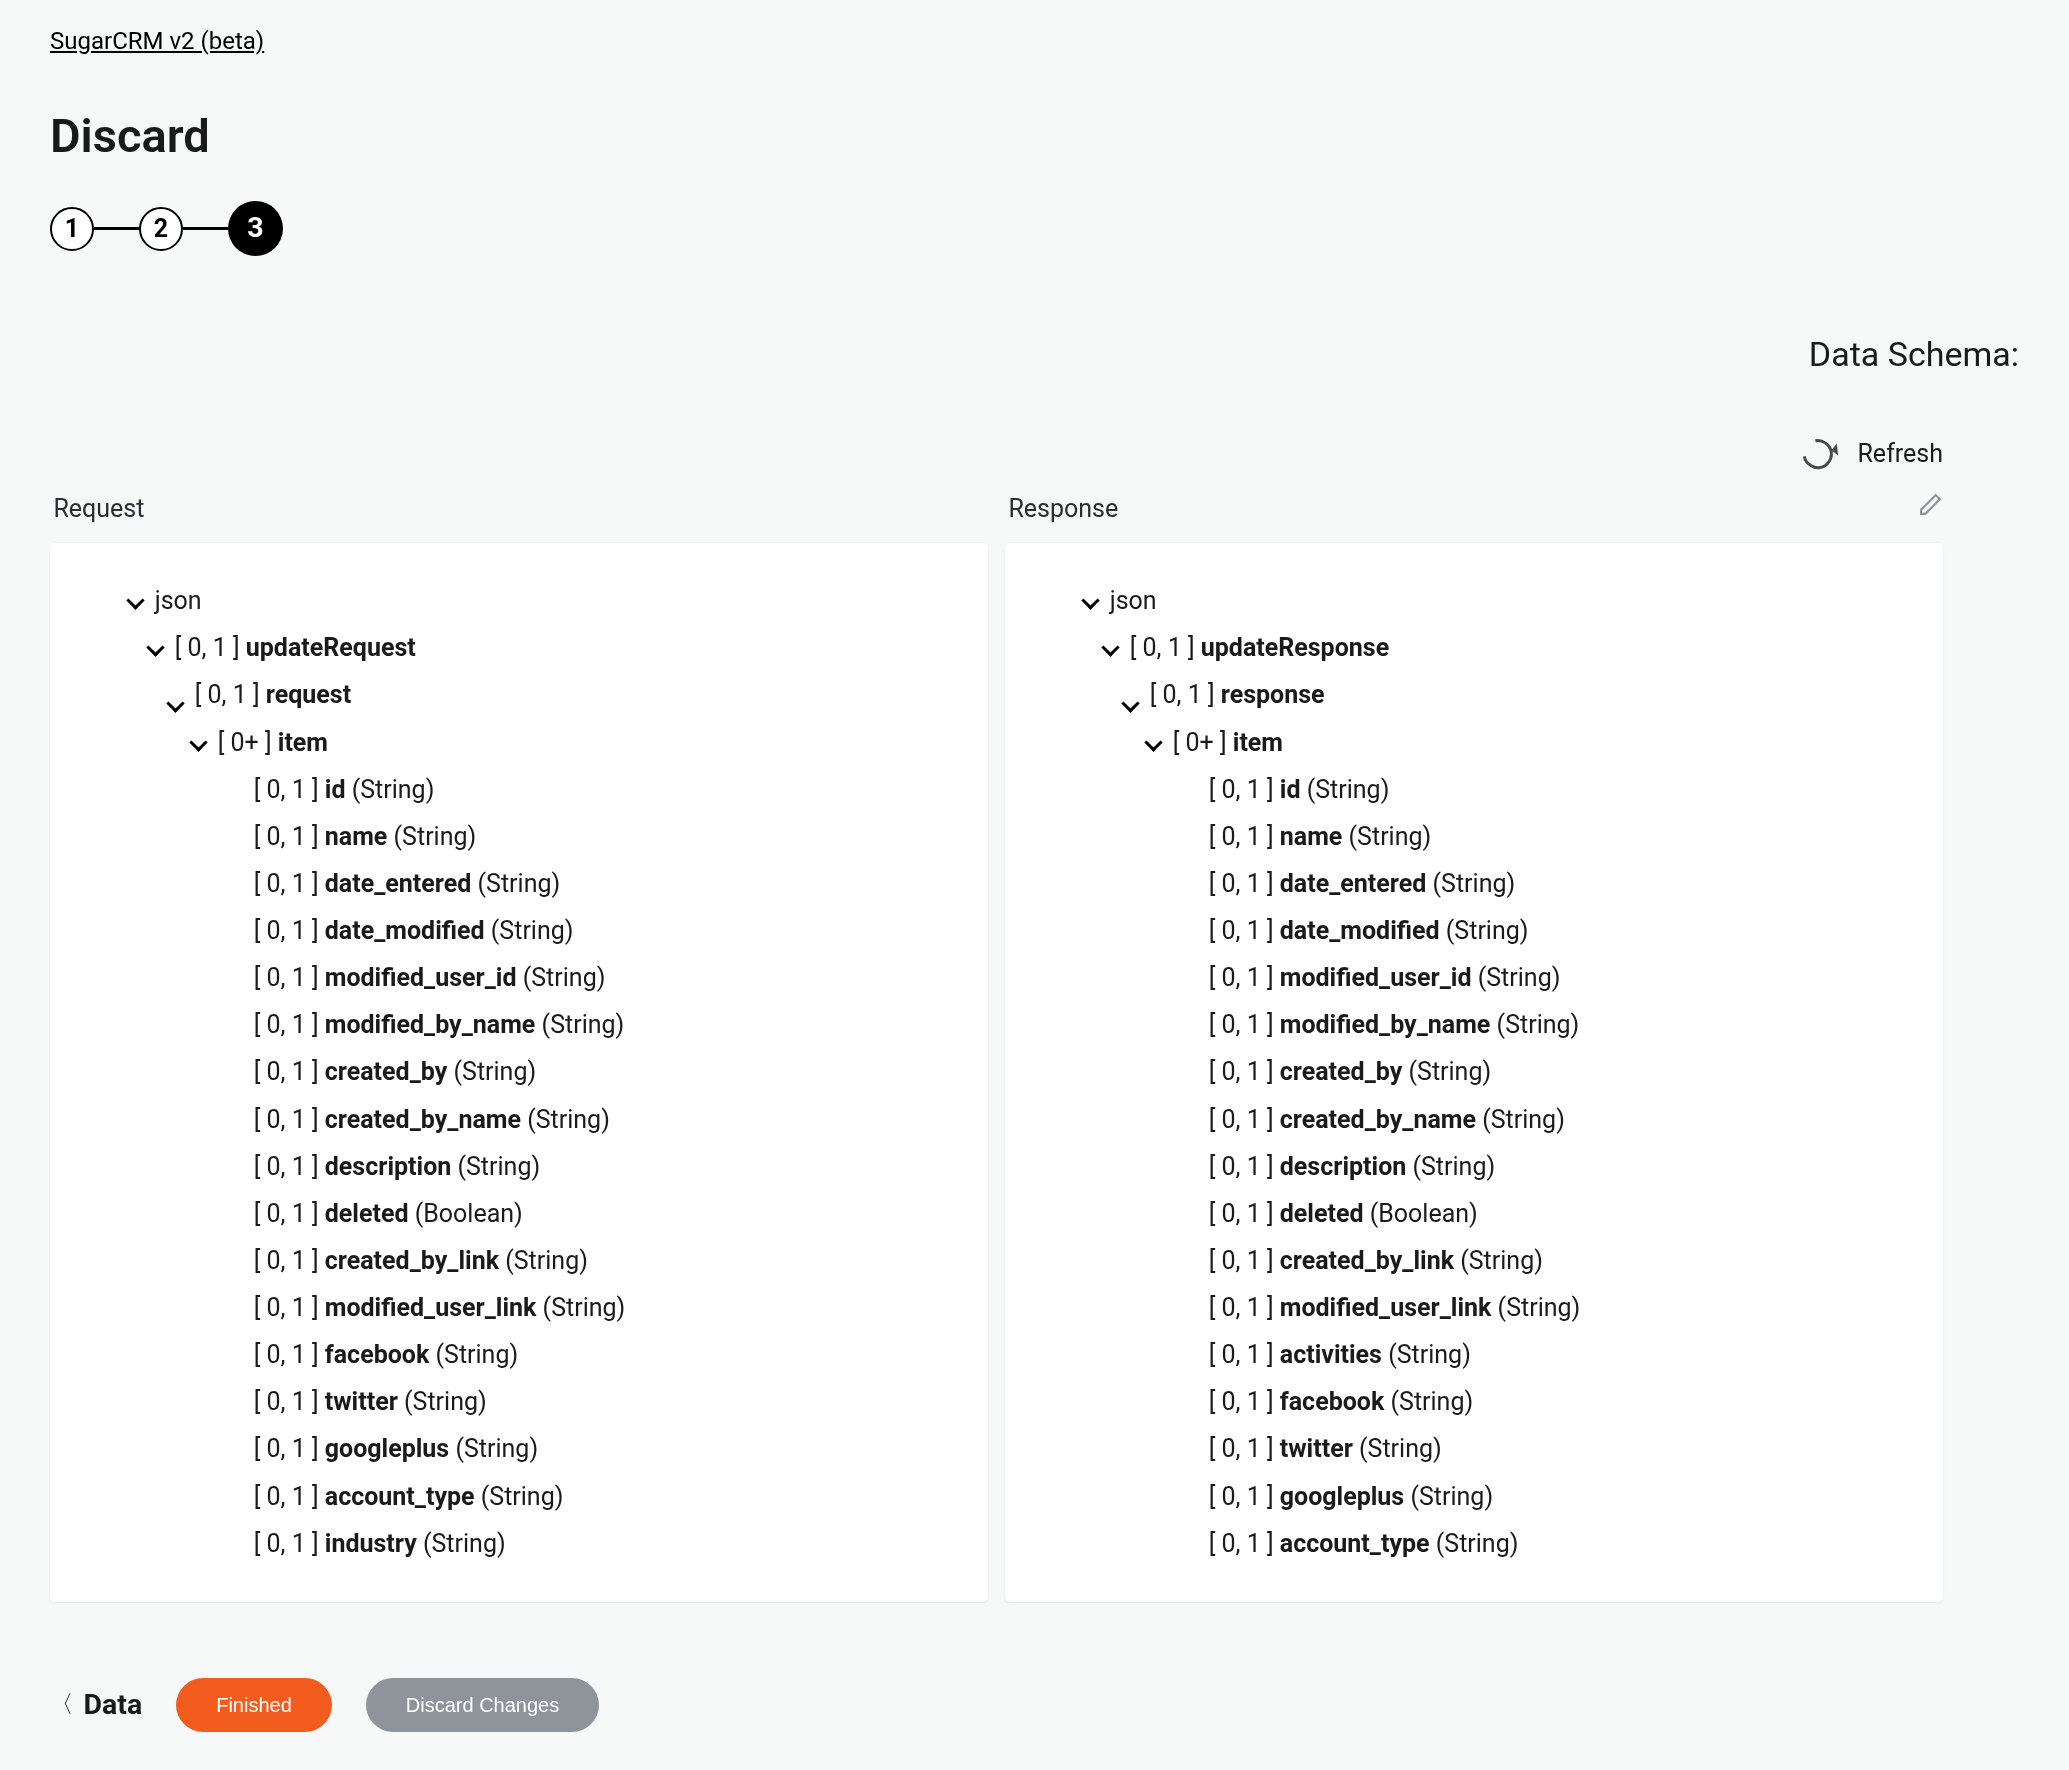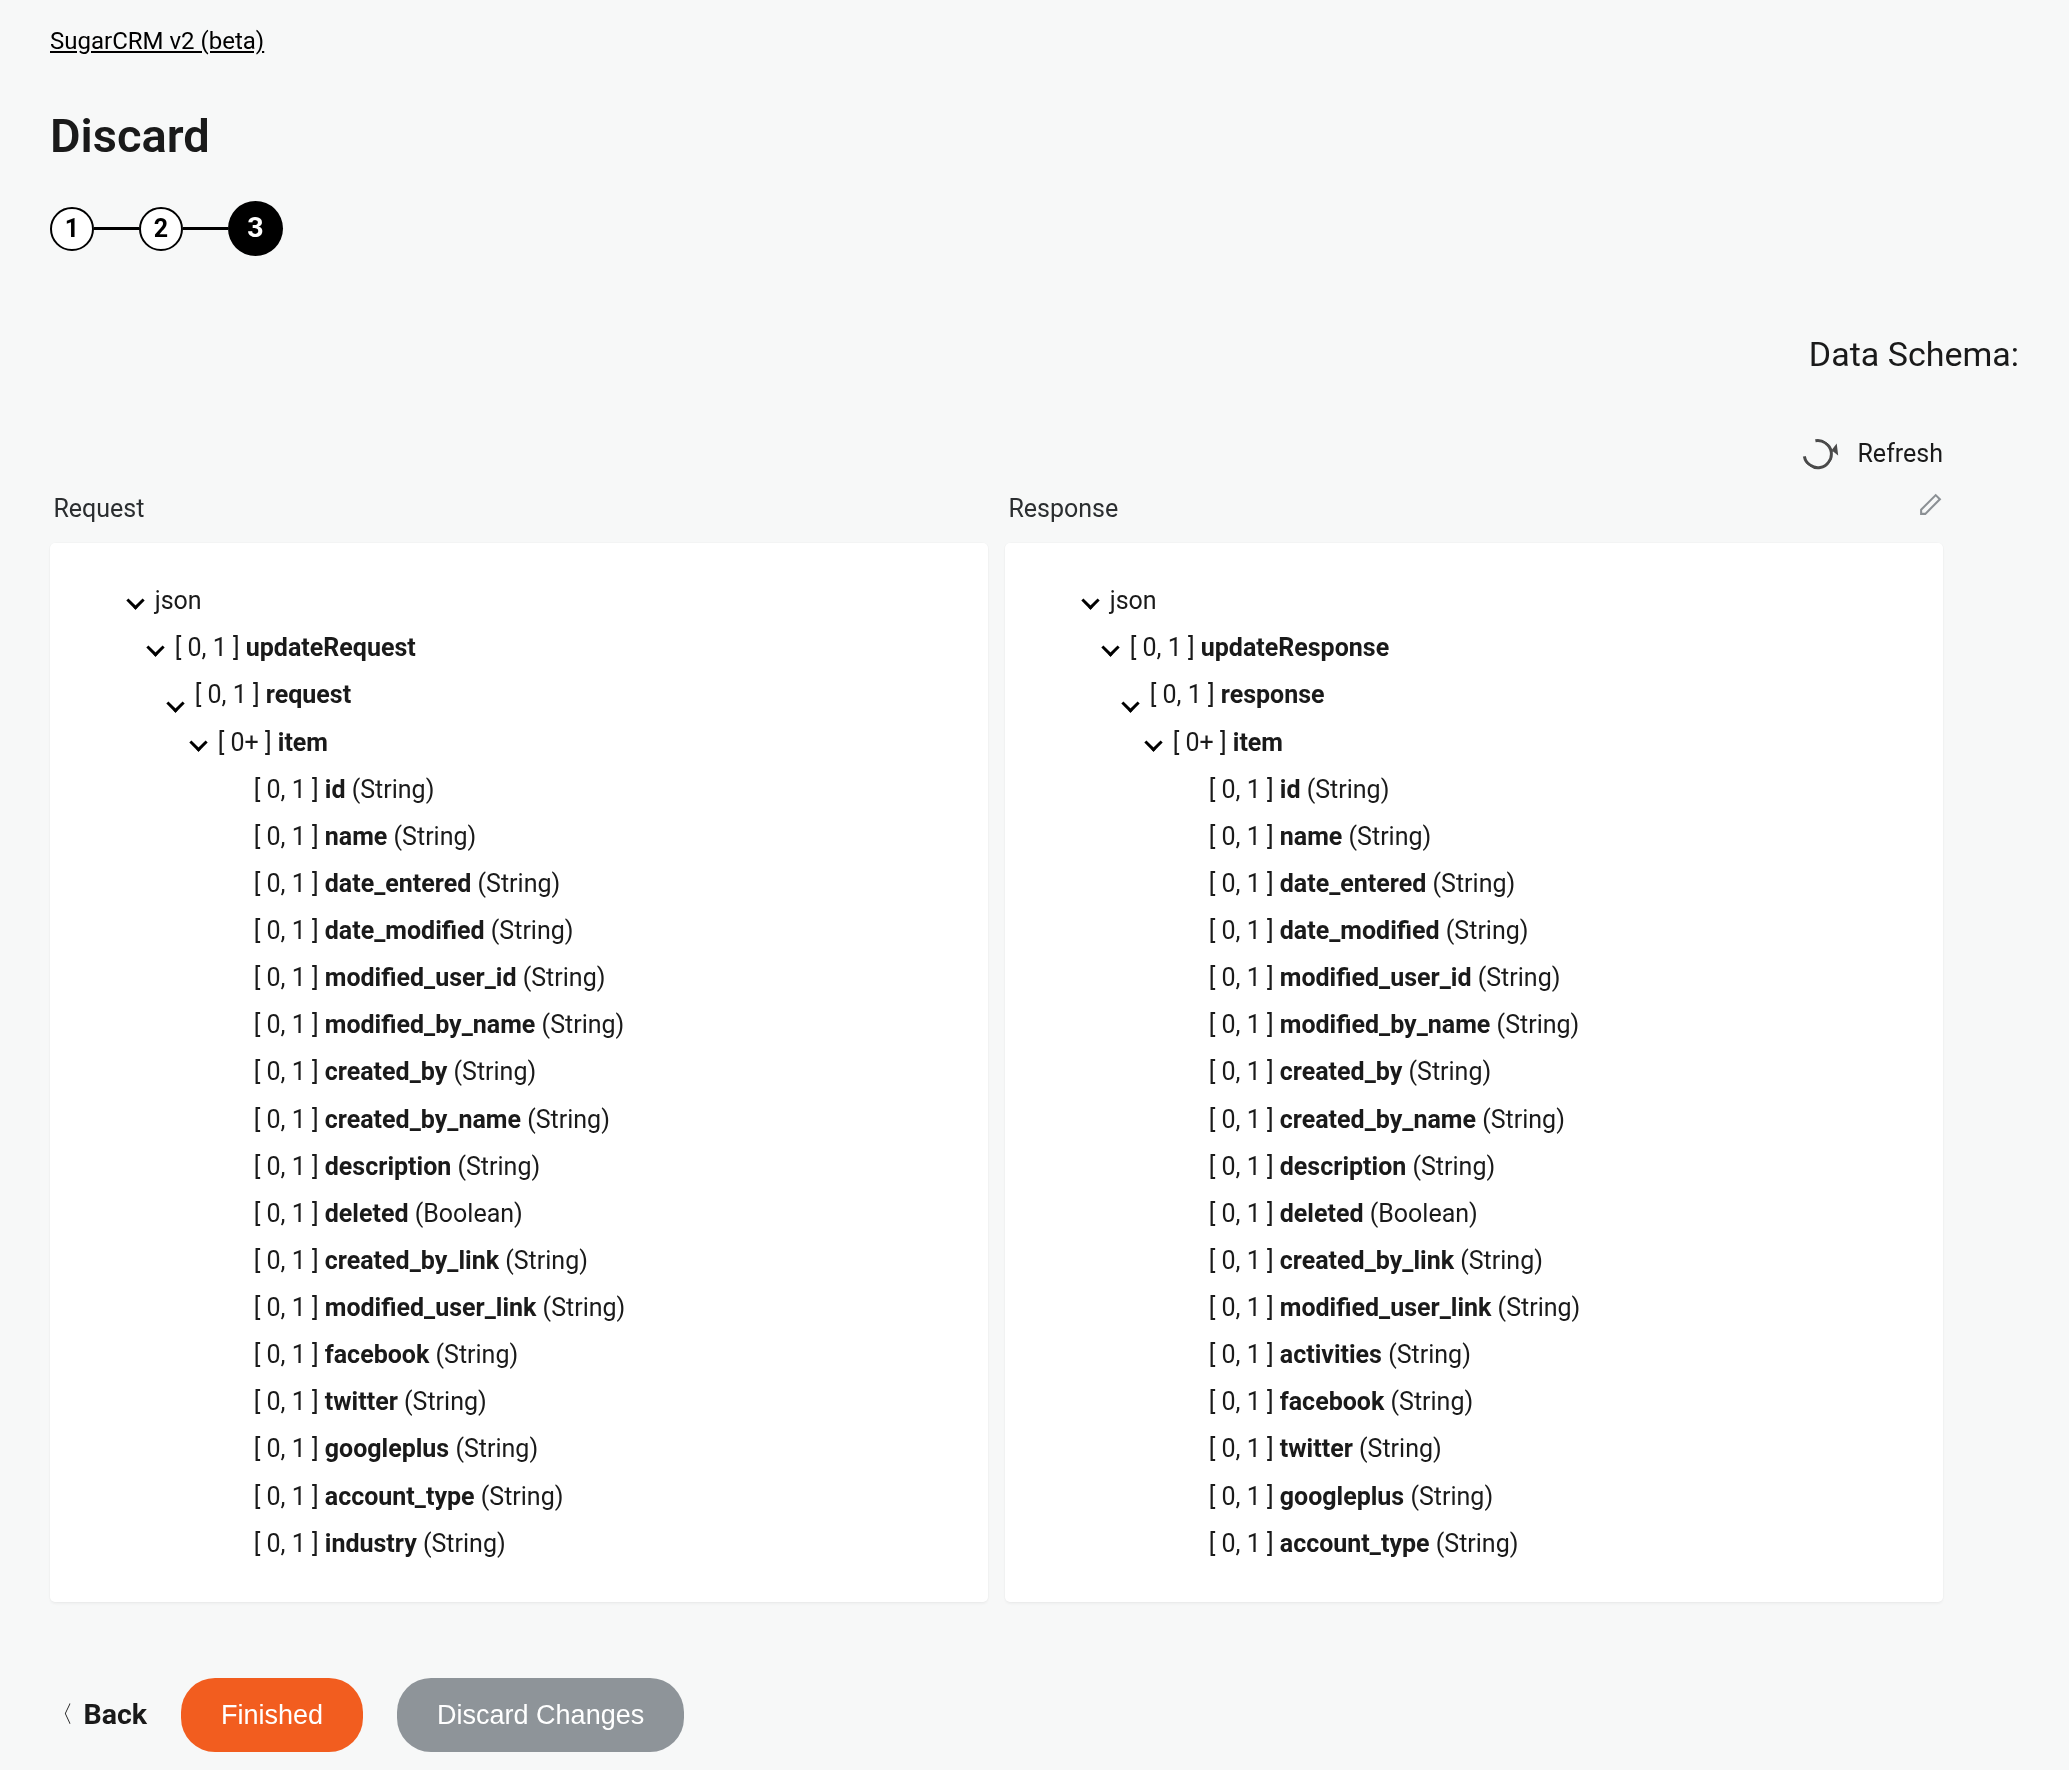--- a/index.html
+++ b/index.html
@@ -123,22 +123,22 @@
     display:flex;align-items:center;gap:34px;
     margin-top:76px;
   }
   .back{
     display:flex;align-items:center;gap:10px;
     font-size:28.5px;font-weight:700;cursor:pointer;
   }
   .back-chevron{font-size:23.5px;font-weight:400;}
   .btn{
     display:inline-flex;align-items:center;justify-content:center;
-    height:74px;padding:0 40px;border-radius:34px;border:none;
-    font-size:27px;font-weight:500;color:#fff;cursor:pointer;
+    height:54px;padding:0 40px;border-radius:34px;border:none;
+    font-size:20px;font-weight:500;color:#fff;cursor:pointer;
   }
   .btn-orange{background:var(--orange);} 
   .btn-gray{background:var(--gray-btn);} 
 </style>
 </head>
 <body>
 
 <div class="page">
   <a class="breadcrumb">SugarCRM v2 (beta)</a>
 
@@ -353,19 +353,19 @@
               <span class="card-text">[ 0, 1 ] <span class="bold">account_type</span> <span class="type">(String)</span></span>
             </div>
           </div>
       </div>
     </div>
   </div>
 
   <div class="footer">
     <div class="back">
       <span class="back-chevron">〈</span>
-      <span>Back</span>
+      <span>Data</span>
     </div>
     <button class="btn btn-orange">Finished</button>
     <button class="btn btn-gray">Discard Changes</button>
   </div>
 </div>
 
 
 </body></html>

